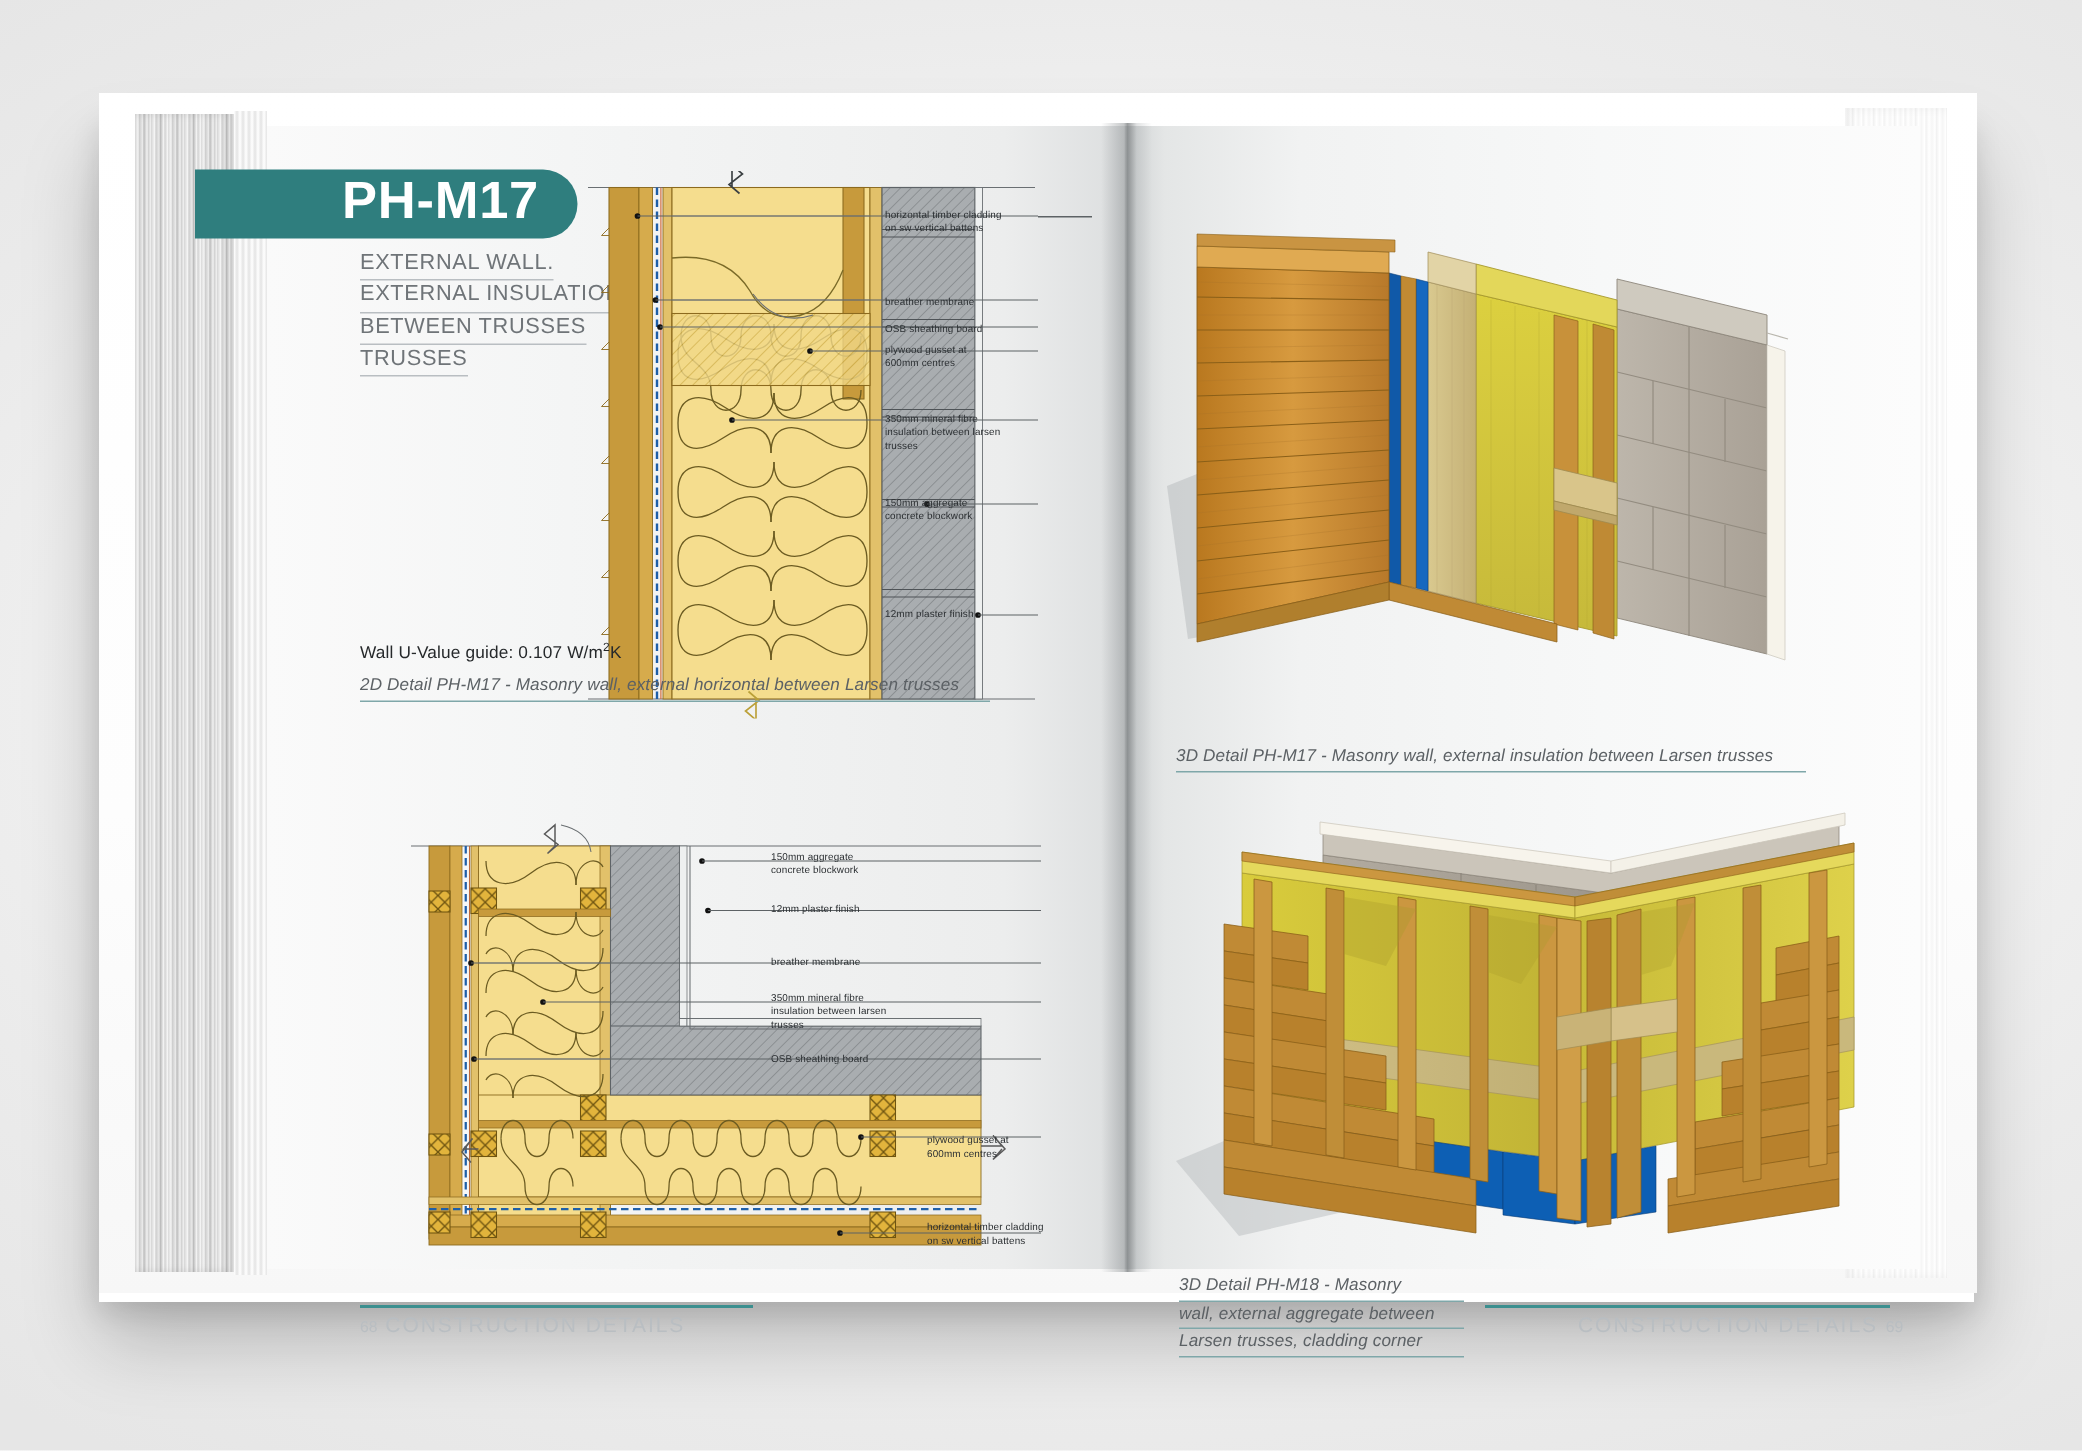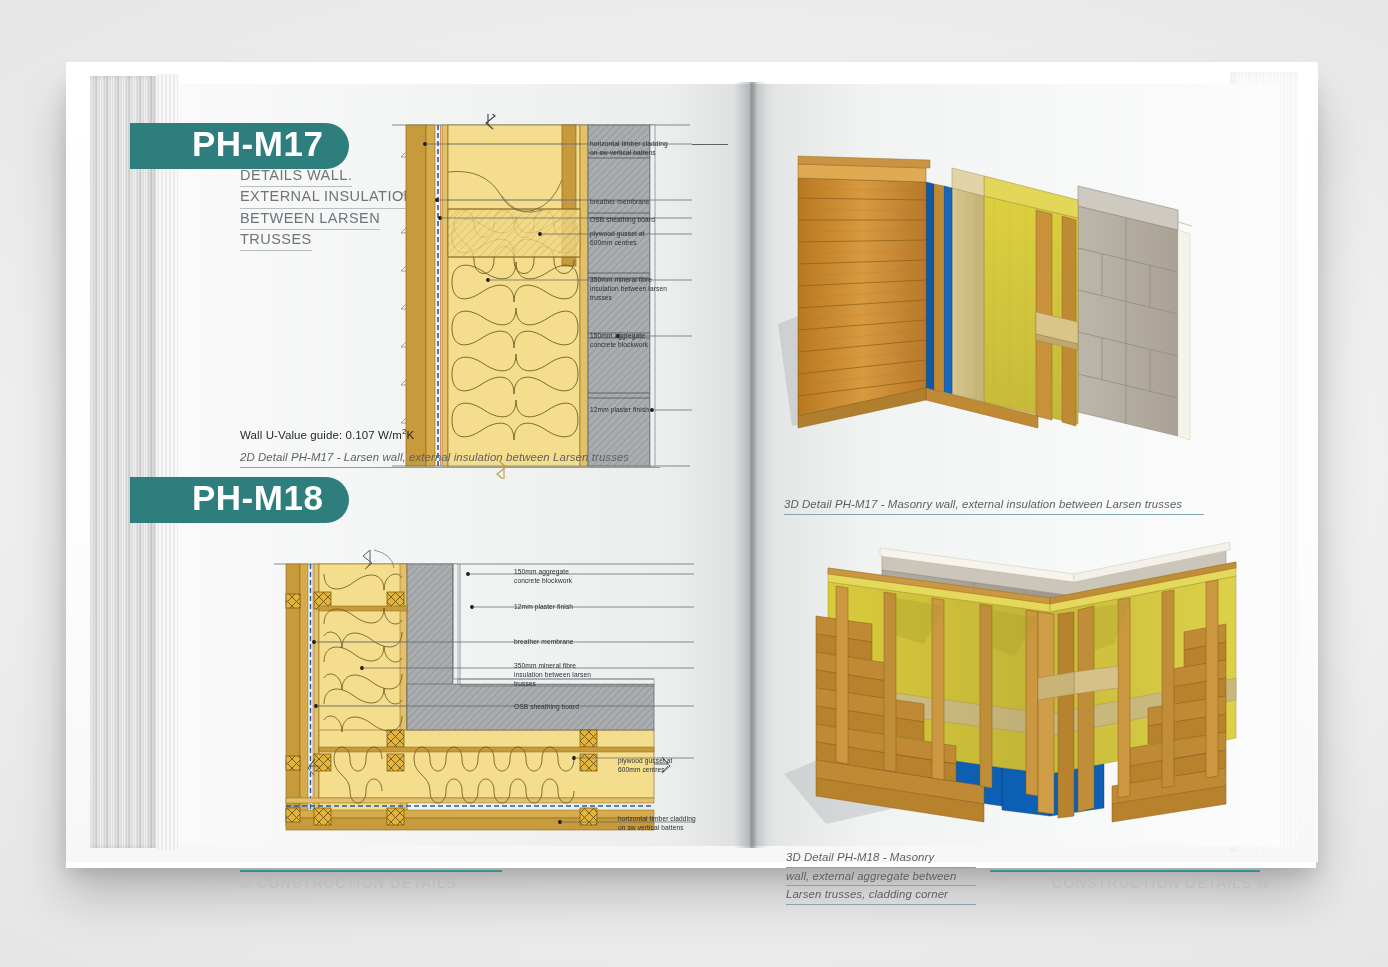--- a/index.html
+++ b/index.html
@@ -107,26 +107,26 @@
 <div class="book-shadow"></div>
 
 <div class="book">
   <div class="cover"></div>
   <div class="edge-stack"></div>
   <div class="edge-stack2"></div>
   <div class="edge-stack-right"></div>
 
   <div class="page page-left">
 
-    <div class="badge" style="left:-48px;top:39px;padding-left:62px;">PH-M17</div>
+    <div class="badge" style="left:-48px;top:29px;padding-left:98px;">PH-M17</div>
 
     <div class="subtitle" style="left:62px;top:82px;">
-      <span>DETAILS WALL.</span>
+      <span>EXTERNAL WALL.</span>
       <span>EXTERNAL INSULATION</span>
-      <span>BETWEEN LARSEN</span>
+      <span>BETWEEN TRUSSES</span>
       <span>TRUSSES</span>
     </div>
 
     <div class="draw" style="left:214px;top:30px;">
       <svg width="300" height="365" viewBox="0 0 300 365">
         <defs>
           <pattern id="blockHatch" width="5" height="5" patternTransform="rotate(45)" patternUnits="userSpaceOnUse">
             <rect width="5" height="5" fill="#a9adb0"></rect>
             <line x1="0" y1="0" x2="0" y2="5" stroke="#84888b" stroke-width="1"></line>
           </pattern>
@@ -277,24 +277,23 @@
     </div>
     <div class="annot" style="left:412px;top:321px;width:120px;">
       <div>12mm plaster finish</div>
     </div>
 
     <div class="uvalue" style="left:62px;top:343px;">
       <span>Wall U-Value guide: 0.107 W/m</span><sup>2</sup><span>K</span>
     </div>
 
     <div class="caption" style="left:62px;top:365px;width:420px;">
-      <u>2D Detail PH-M17 - Larsen wall, external insulation between Larsen trusses</u>
-    </div>
-
-    <div class="badge" style="left:-48px;top:393px;padding-left:62px;">PH-M18</div>
+      <u>2D Detail PH-M17 - Masonry wall, external horizontal between Larsen trusses</u>
+    </div>
+
 
     <div class="draw" style="left:96px;top:450px;">
       <svg width="420" height="325" viewBox="0 0 420 325">
         <defs>
           <pattern id="blockHatch2" width="5" height="5" patternTransform="rotate(45)" patternUnits="userSpaceOnUse">
             <rect width="5" height="5" fill="#a9adb0"></rect>
             <line x1="0" y1="0" x2="0" y2="5" stroke="#84888b" stroke-width="1"></line>
           </pattern>
           <pattern id="gussetX" width="9" height="9" patternUnits="userSpaceOnUse">
             <rect width="9" height="9" fill="#e2b43c"></rect>

